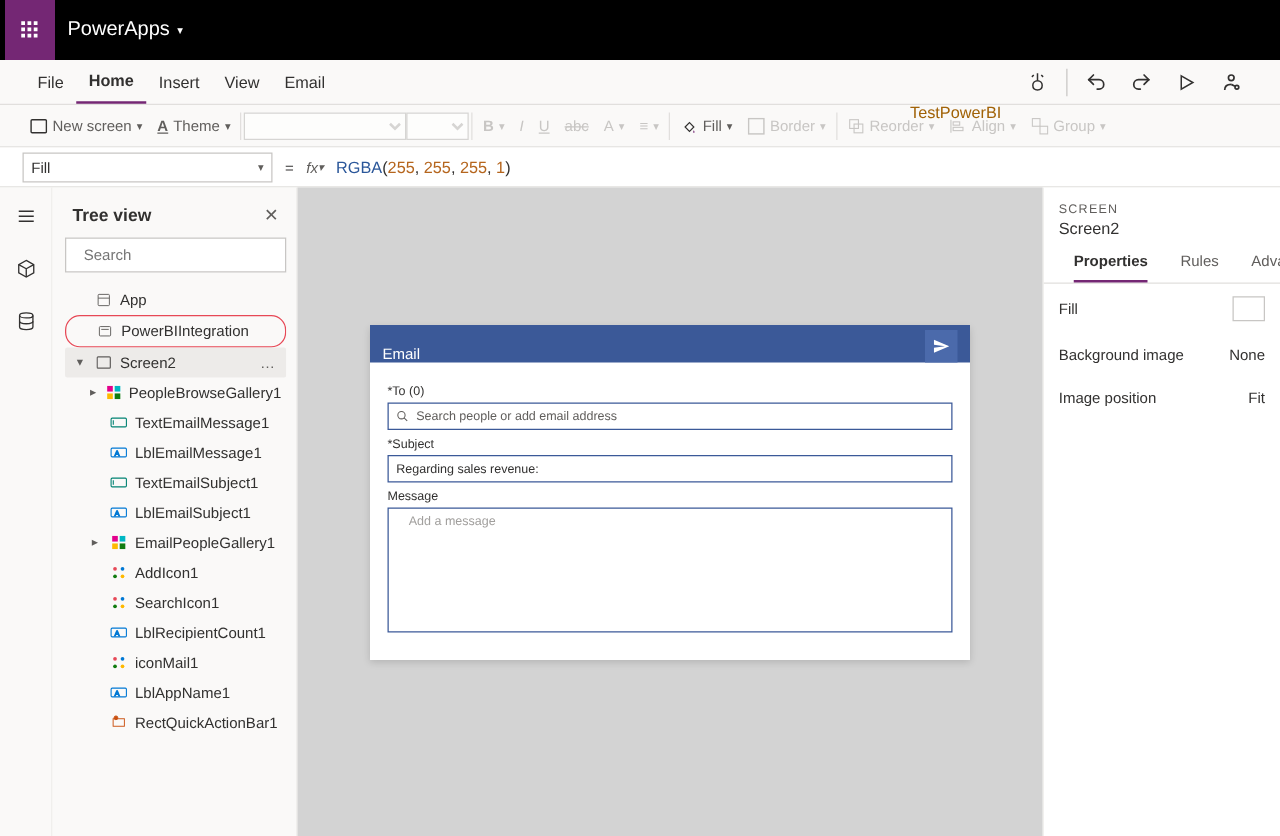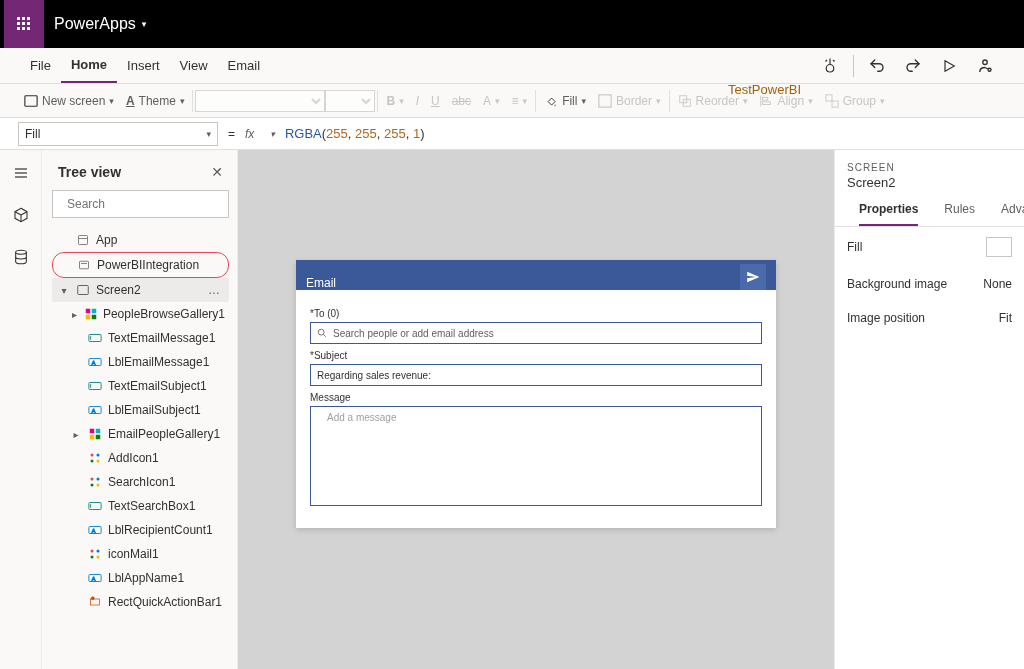--- a/index.html
+++ b/index.html
@@ -29,21 +29,21 @@
 .ribbon .disabled { color: #c8c6c4; }
 .ribbon-select { border: 1px solid #c8c6c4; height: 22px; width: 130px; background: #fff; font-size: 11px; padding: 0 4px; }
 .ribbon-fill-accent { color: #742774; }
 .chev-down { font-size: 9px; color: #605e5c; }
 .chev-down.disabled { color: #c8c6c4; }
 
 
 .formula { height: 32px; display: flex; align-items: center; padding: 0 18px; background: #fff; border-bottom: 1px solid #e1dfdd; }
 .prop-select { width: 200px; height: 24px; border: 1px solid #c8c6c4; font-size: 12px; padding: 0 6px; background: #fff; display: flex; align-items: center; justify-content: space-between; }
 .formula-eq { padding: 0 10px; color: #323130; }
-.formula-fx { display: flex; align-items: center; gap: 16px; font-style: italic; color: #605e5c; padding-right: 10px; }
+.formula-fx { display: flex; align-items: center; gap: 0; font-style: italic; color: #605e5c; padding-right: 10px; }
 .formula-input { flex: 1; font-family: Consolas, monospace; font-size: 13px; border: none; outline: none; }
 .code-fn { color: #2b579a; }
 .code-num { color: #b5651d; }
 
 
 .workspace { display: flex; height: calc(669px - 48px - 36px - 34px - 32px); }
 .leftrail { width: 42px; background: #faf9f8; border-right: 1px solid #edebe9; display: flex; flex-direction: column; align-items: center; padding-top: 10px; gap: 16px; }
 .leftrail .slot { width: 26px; height: 26px; display: flex; align-items: center; justify-content: center; cursor: pointer; color: #323130; }
 
 
@@ -400,30 +400,20 @@
               <circle cx="12" cy="4" r="2" fill="#0078d4"></circle>
               <circle cx="4" cy="12" r="2" fill="#107c10"></circle>
               <circle cx="12" cy="12" r="2" fill="#ffb900"></circle>
             </svg>
           </span>
         <span>SearchIcon1</span>
       </div>
       <div class="tree-item tree-indent-1">
         <span class="expander"></span>
         <span class="ico">
-            <svg width="14" height="10" viewBox="0 0 16 10" fill="none" stroke="#008272">
-              <rect x="1" y="1" width="14" height="8" rx="1"></rect>
-              <line x1="3" y1="3" x2="3" y2="7"></line>
-            </svg>
-          </span>
-        <span>TextSearchBox1</span>
-      </div>
-      <div class="tree-item tree-indent-1">
-        <span class="expander"></span>
-        <span class="ico">
             <svg width="14" height="10" viewBox="0 0 16 10" fill="none" stroke="#0078d4">
               <rect x="1" y="1" width="14" height="8" rx="1"></rect>
               <text x="4" y="8" font-size="7" fill="#0078d4">A</text>
             </svg>
           </span>
         <span>LblRecipientCount1</span>
       </div>
       <div class="tree-item tree-indent-1">
         <span class="expander"></span>
         <span class="ico">

